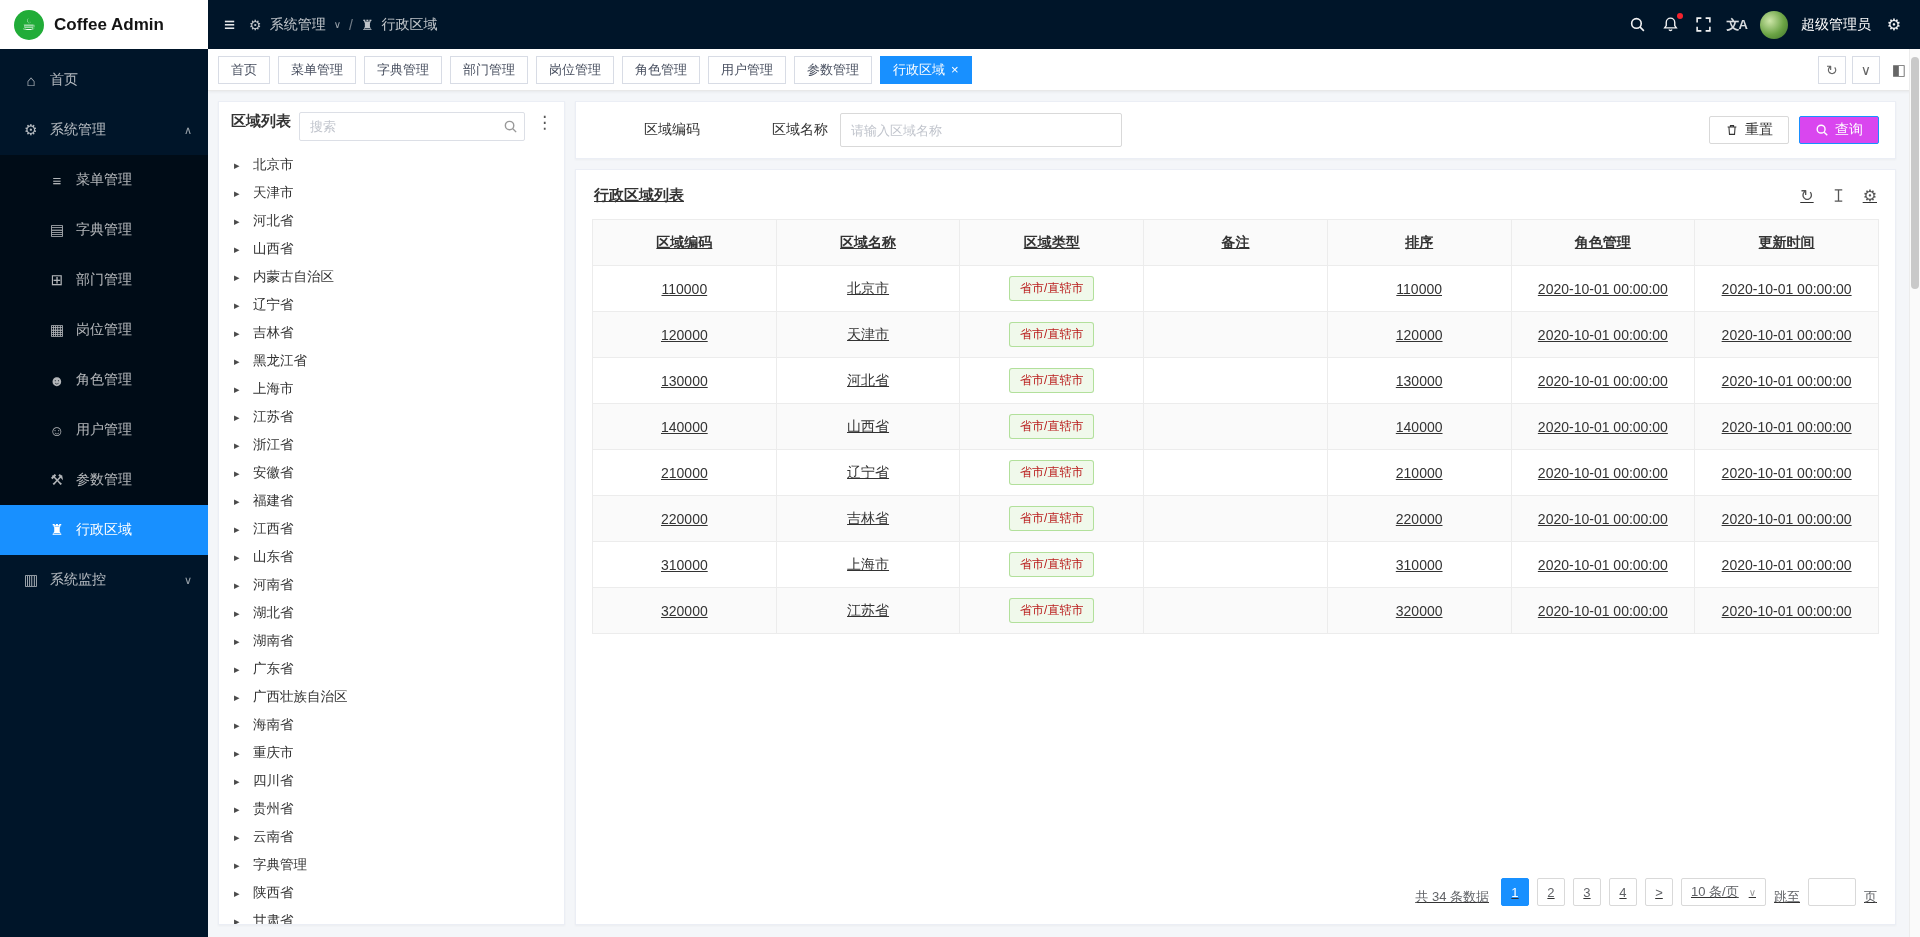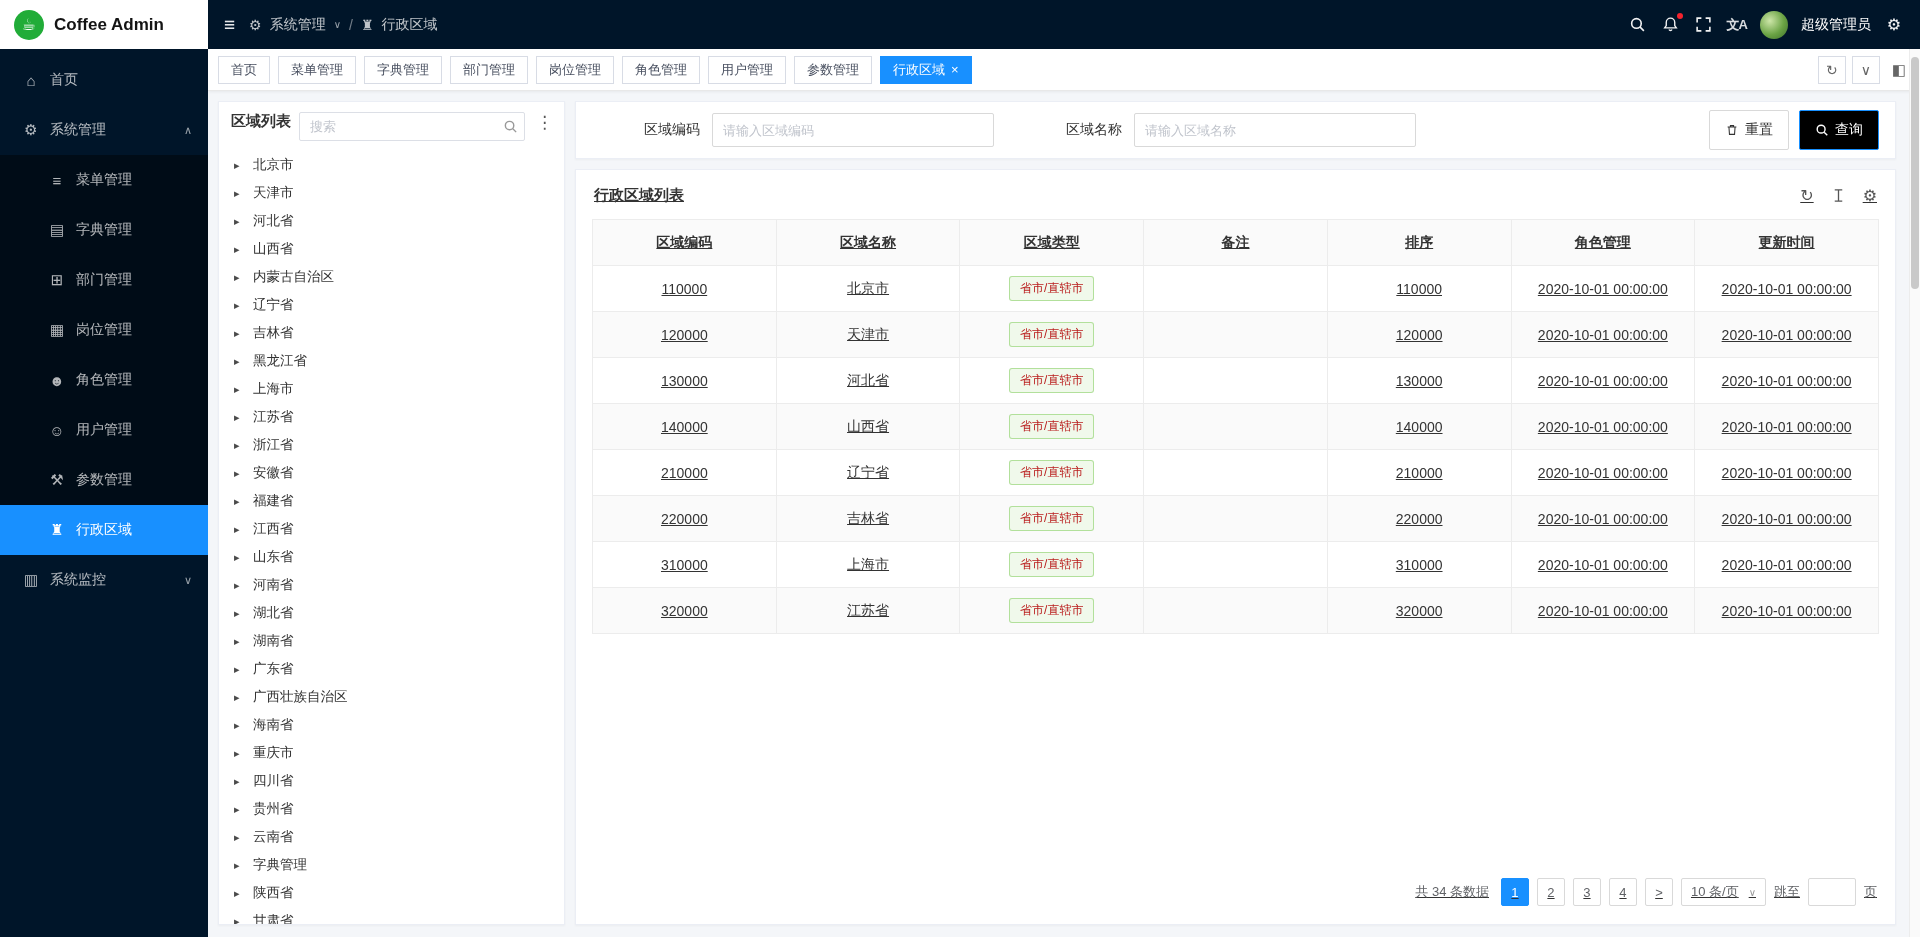--- a/index.html
+++ b/index.html
@@ -67,40 +67,40 @@
 
   
   .right-col { flex:1; min-width:0; display:flex; flex-direction:column; gap:10px; }
 
   .filter-card { background:#fff; border:1px solid #ebeef5; box-shadow:0 1px 2px rgba(0,0,0,.04); height:58px; display:flex; align-items:center; padding:0 16px; flex-shrink:0; }
   .filter-field { display:flex; align-items:center; gap:12px; margin-left:52px; }
   .filter-field label { font-size:14px; color:#333; white-space:nowrap; }
   .filter-field input { width:282px; height:34px; border:1px solid #d9d9d9; border-radius:2px; padding:0 10px; font-size:13px; outline:none; color:#333; }
   input::placeholder { color:#c0c4cc; }
   .filter-actions { margin-left:auto; display:flex; gap:10px; }
-  .btn { height:40px; display:inline-flex; align-items:center; gap:6px; padding:0 15px; border-radius:2px; font-size:14px; cursor:pointer; border:1px solid #d9d9d9; background:#fff; color:#333; }
+  .btn { height:28px; display:inline-flex; align-items:center; gap:6px; padding:0 15px; border-radius:2px; font-size:14px; cursor:pointer; border:1px solid #d9d9d9; background:#fff; color:#333; }
   .btn svg { width:14px; height:14px; }
-  .btn.primary { background:#000000; border-color:#1890ff; color:#fff; }
+  .btn.primary { background:#d946ef; border-color:#1890ff; color:#fff; }
 
   .table-card { flex:1; min-height:0; background:#fff; border:1px solid #ebeef5; box-shadow:0 1px 2px rgba(0,0,0,.04); display:flex; flex-direction:column; padding:0 16px;text-decoration:underline; }
   .table-card-header { display:flex; align-items:center; padding:16px 2px 14px; flex-shrink:0; }
   .table-title { font-weight:bold; font-size:15px; }
   .card-tools { margin-left:auto; display:flex; align-items:center; gap:17px; color:#555; }
   .card-tool { font-size:16px; cursor:pointer; display:flex; align-items:center; }
   .card-tool svg { width:15px; height:15px; }
 
   table { width:100%; border-collapse:collapse; table-layout:fixed; flex-shrink:0; }
   th, td { border:1px solid #ececec; text-align:center; }
   th { background:#fafafa; height:46px; font-size:14px; font-weight:bold; color:#333; }
   td { height:46px; font-size:14px; color:#333; }
   tbody tr:nth-child(even) td { background:#fafafa; }
   .tag { display:inline-block; padding:3px 10px; font-size:12px; color:#b91c1c; background:#f0f9eb; border:1px solid rgba(103,194,58,.45); border-radius:3px; white-space:nowrap; }
 
   .table-spacer { flex:1; }
-  .pagination { display:flex; align-items:center; justify-content:flex-end; gap:8px; padding:14px 2px 18px; font-size:13px; color:#606266; flex-shrink:0; }
+  .pagination { display:flex; align-items:flex-end; justify-content:flex-end; gap:8px; padding:14px 2px 18px; font-size:13px; color:#606266; flex-shrink:0; }
   .total-text { margin-right:4px; }
   .page-btn { min-width:28px; height:28px; border:1px solid #d9d9d9; background:#fff; display:inline-flex; align-items:center; justify-content:center; font-size:13px; color:#606266; cursor:pointer; border-radius:2px; padding:0 6px; font-family:inherit; }
   .page-btn.active { background:#1890ff; border-color:#1890ff; color:#fff; }
   .page-size { height:28px; border:1px solid #d9d9d9; border-radius:2px; display:inline-flex; align-items:center; gap:10px; padding:0 9px; cursor:pointer; color:#606266; }
   .page-size .ps-caret { font-size:10px; color:#999; }
   .jump-input { width:48px; height:28px; border:1px solid #d9d9d9; border-radius:2px; outline:none; padding:0 6px; font-size:13px; }
 
   
   .page-scrollbar { position:fixed; top:49px; right:0; bottom:0; width:11px; background:#fafafa; border-left:1px solid #ececec; z-index:5; }
   .page-scroll-thumb { position:absolute; top:8px; left:1px; width:8px; height:232px; background:#c9c9c9; border-radius:4px; }
@@ -371,21 +371,20 @@
               <span class="tree-label">甘肃省</span>
             </div>
           </div>
       </section>
 
       <div class="right-col">
 
         <section class="filter-card">
           <div class="filter-field" style="margin-left:52px;">
             <label>区域编码</label>
-            <input type="text" placeholder="请输入区域编码" style="">
           </div>
           <div class="filter-field" style="margin-left:72px;">
             <label>区域名称</label>
             <input type="text" placeholder="请输入区域名称" style="">
           </div>
           <div class="filter-actions">
             <button class="btn">
               <svg viewBox="0 0 16 16">
                   <path d="M3 4.5h10M6.2 4.5V3h3.6v1.5M4.5 4.5l.6 8.5h5.8l.6-8.5" fill="none" stroke="currentColor" stroke-width="1.2"></path>
                 </svg>

